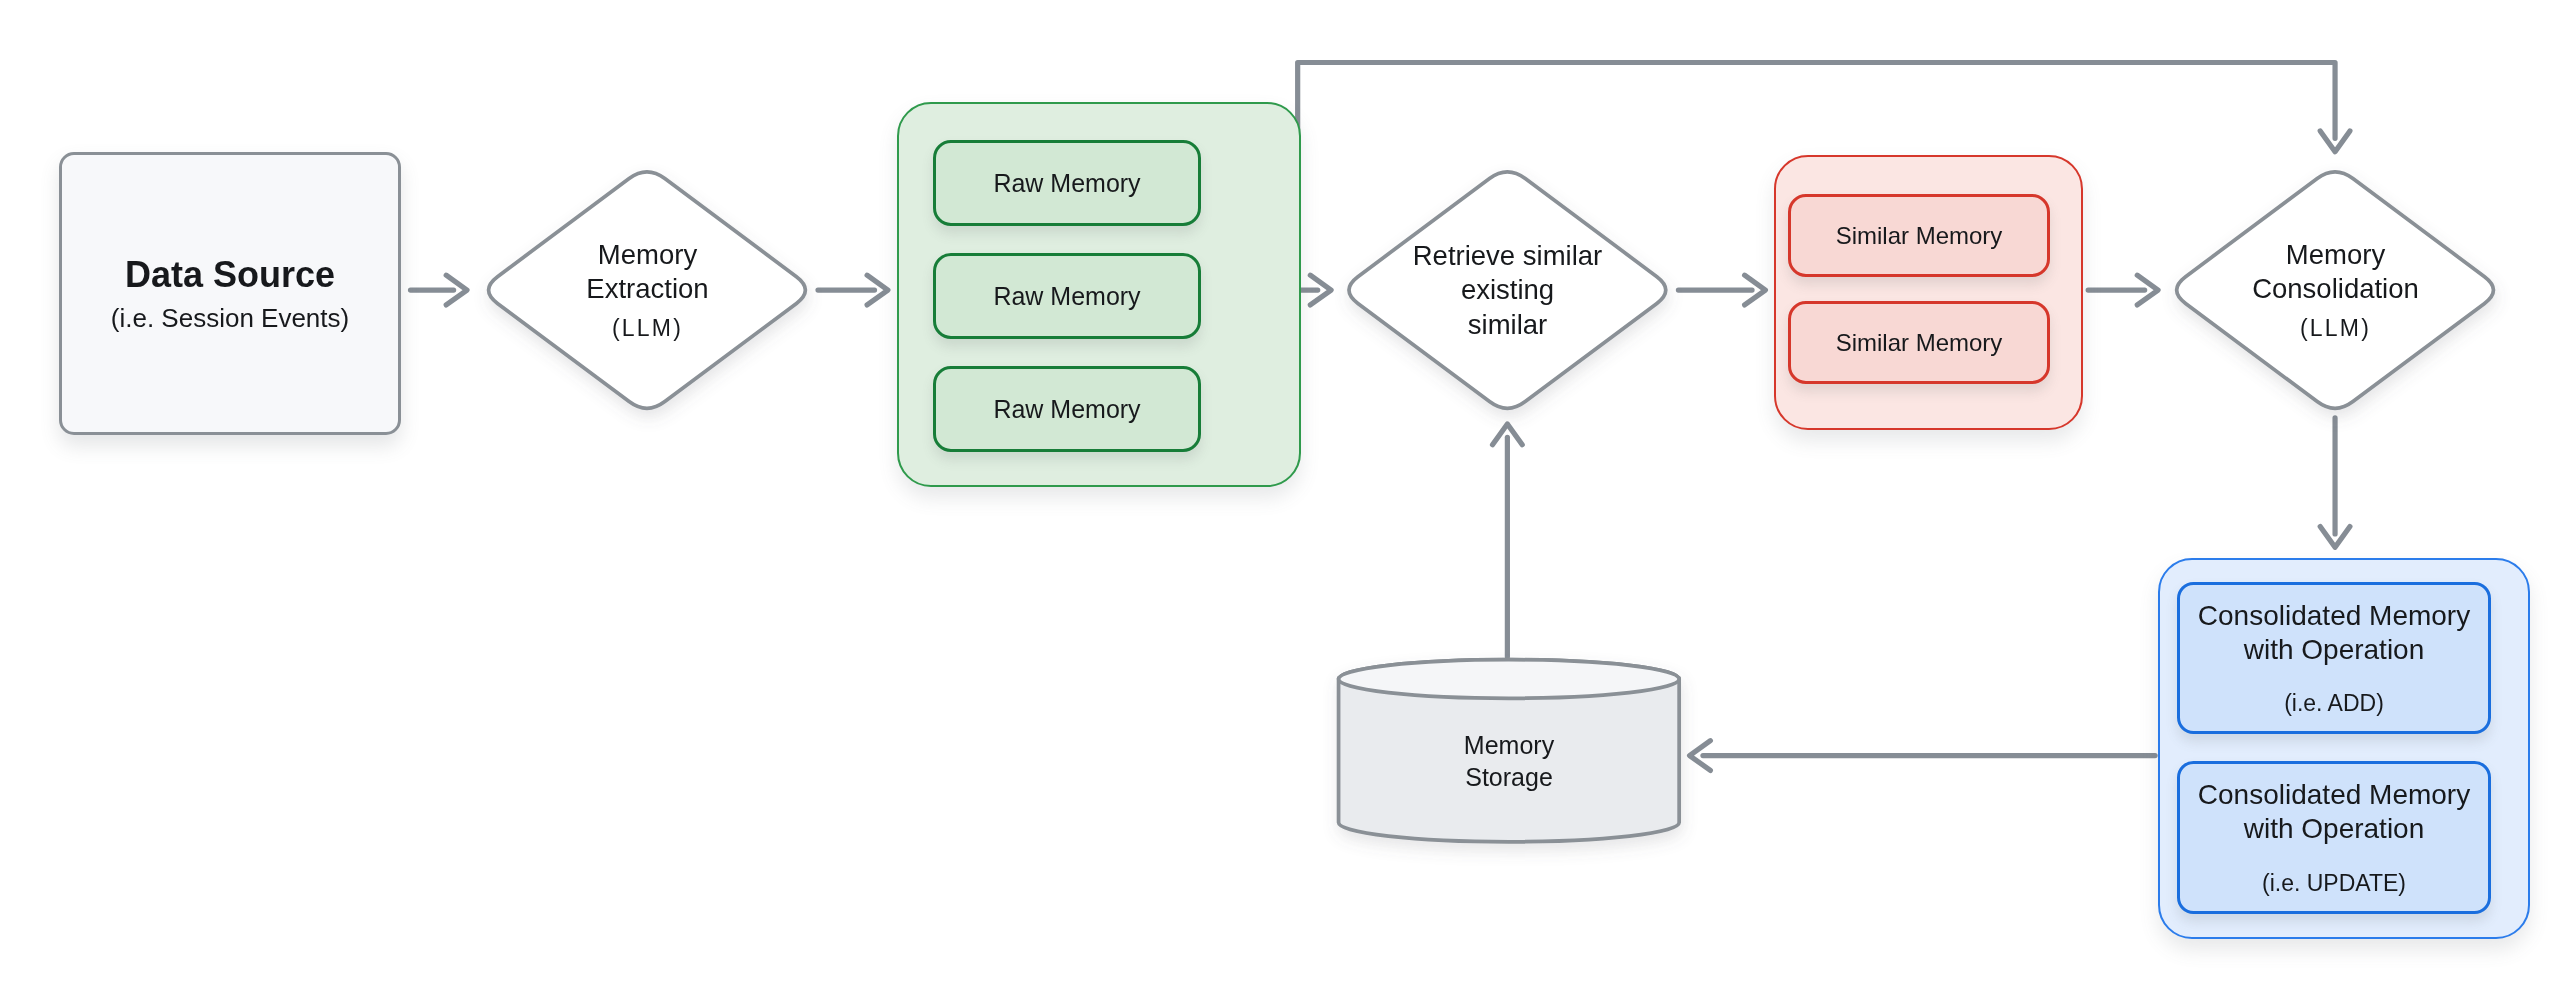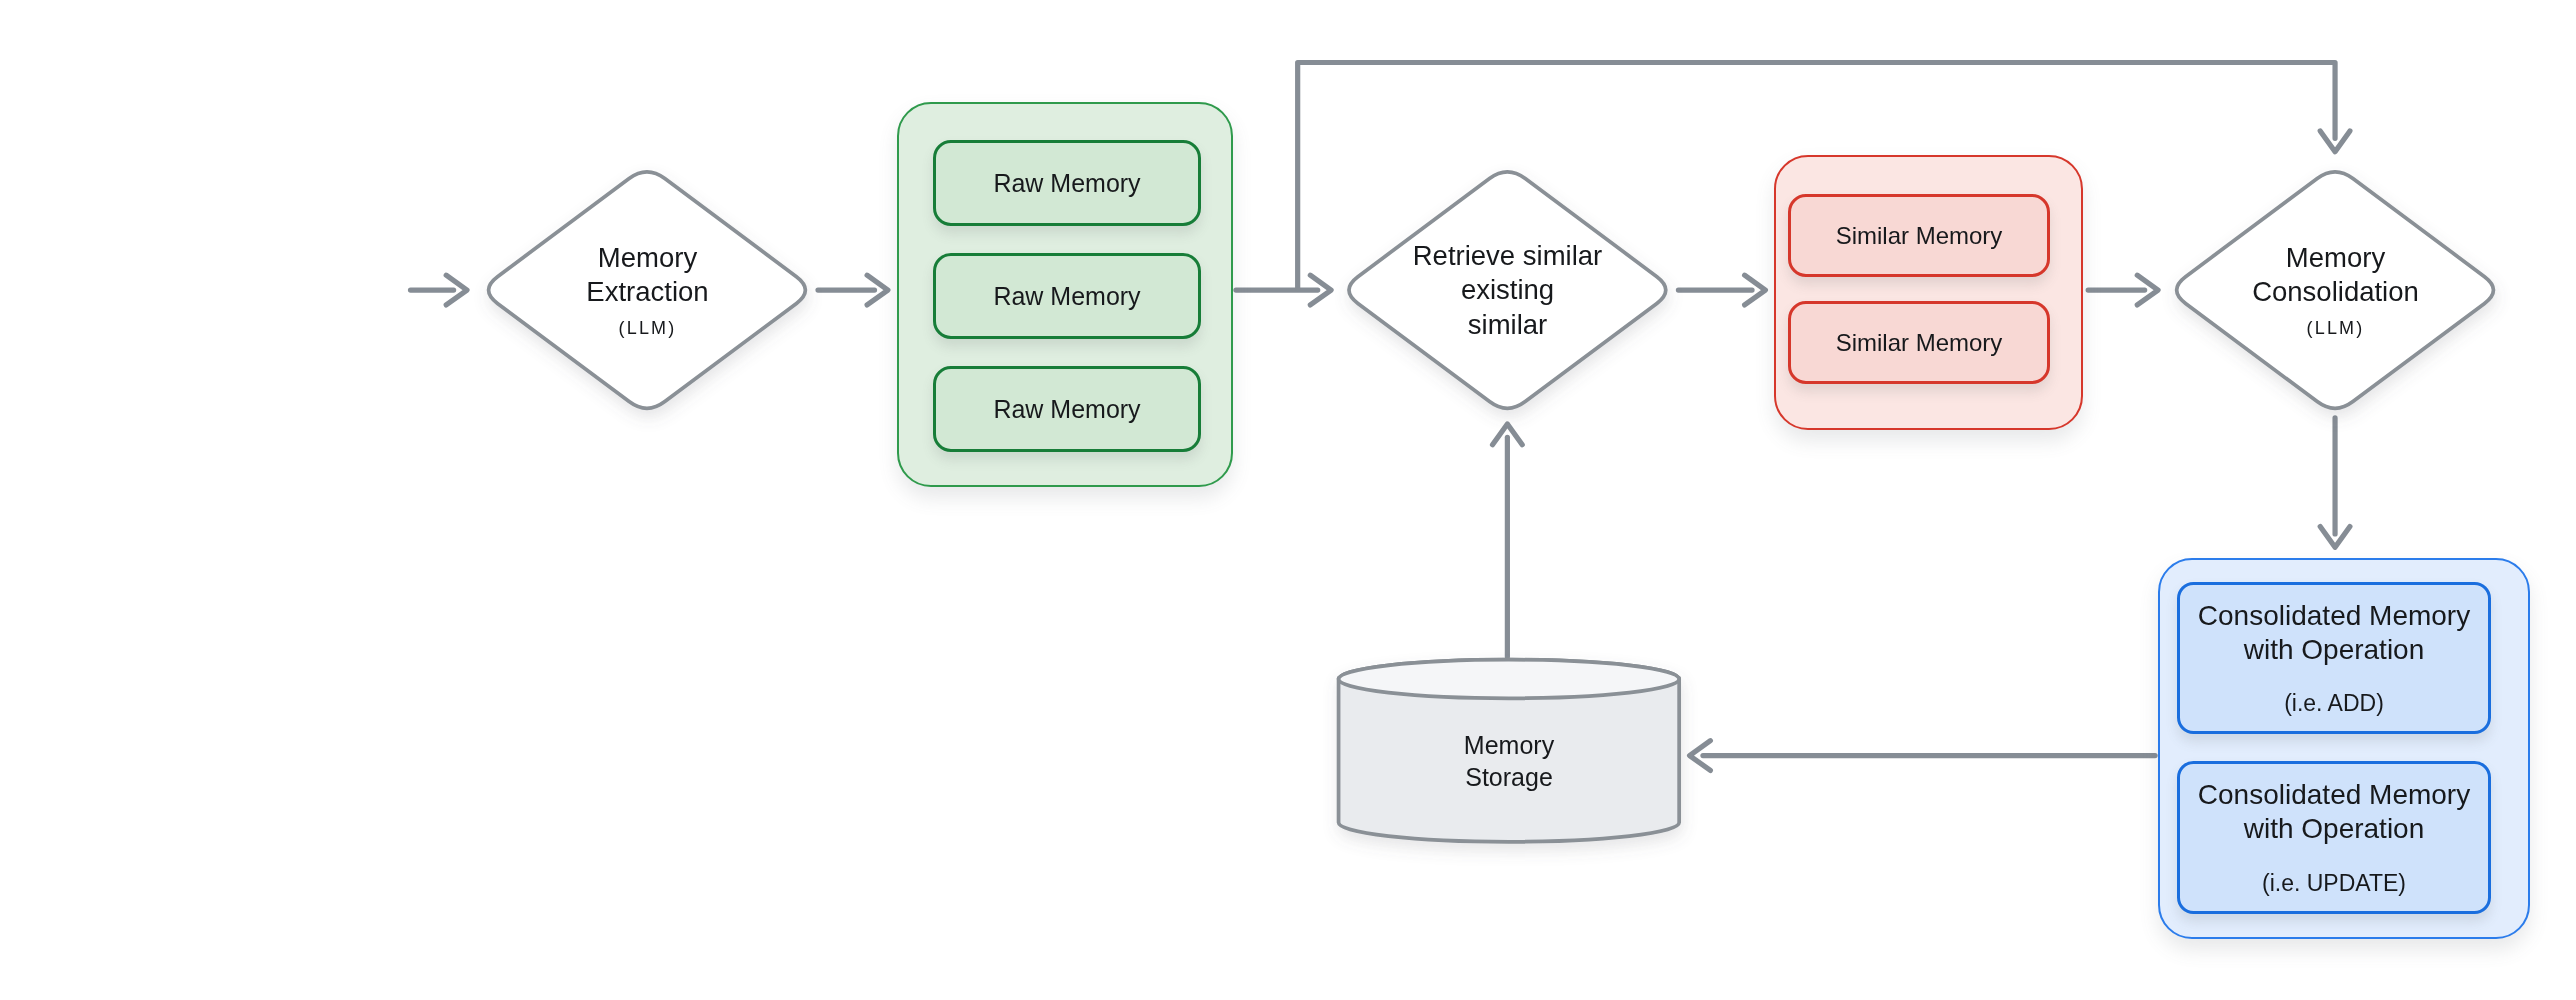--- a/index.html
+++ b/index.html
@@ -19,25 +19,25 @@
     background:var(--panel-gray-fill,#f7f8fa);
     border:3.7px solid var(--node-border-gray,#8a9096);
     border-radius:15px;
     box-shadow:0 10.4px 19.3px rgba(95,99,104,.16);
   }
   .datasource .title{font-size:36px;font-weight:700;line-height:1.2}
   .datasource .sub{font-size:26px;font-weight:400;margin-top:6px}
 
   .diamond-label{pointer-events:none}
   .diamond-label .dl-line{display:block;font-size:27.5px;line-height:1.24;font-weight:400}
-  .diamond-label .dl-sub{font-size:18px;letter-spacing:2.2px;margin-top:9px;font-weight:400}
+  .diamond-label .dl-sub{font-size:23px;letter-spacing:2.2px;margin-top:9px;font-weight:400}
 
   .container{border-radius:34px;box-shadow:0 10.4px 19.3px rgba(95,99,104,.14)}
   .container.green{
-    left:897px;top:102px;width:336px;height:385px;
+    left:897px;top:102px;width:404px;height:385px;
     background:var(--green-fill-outer,#dfeee0);
     border:2.2px solid var(--green-border,#2f9a4c);
   }
   .container.red{
     left:1774px;top:155px;width:309px;height:275px;
     background:var(--red-fill-outer,#fbe6e3);
     border:2.2px solid var(--red-border,#d6372b);
   }
   .container.blue{
     left:2158px;top:558px;width:372px;height:381px;
@@ -109,20 +109,24 @@
     <path class="diamond" filter="url(#softshadow)" d="M 669 372 L 846 240 Q 870 222 894 240 L 1071 372 Q 1095 390 1071 408 L 894 540 Q 870 558 846 540 L 669 408 Q 645 390 669 372 Z"></path>
     <path class="diamond" filter="url(#softshadow)" d="M 1826 372 L 2003 240 Q 2027 222 2051 240 L 2228 372 Q 2252 390 2228 408 L 2051 540 Q 2027 558 2003 540 L 1826 408 Q 1802 390 1826 372 Z"></path>
     <path class="diamond" filter="url(#softshadow)" d="M 2939 372 L 3116 240 Q 3140 222 3164 240 L 3341 372 Q 3365 390 3341 408 L 3164 540 Q 3140 558 3116 540 L 2939 408 Q 2915 390 2939 372 Z"></path>
 
     <g filter="url(#softshadow)">
       <path class="cyl-body" d="M 1800 913 V 1106 A 229 26 0 0 0 2258 1106 V 913 A 229 26 0 0 0 1800 913 Z"></path>
       <ellipse class="cyl-top" cx="2029" cy="913" rx="229" ry="26"></ellipse>
     </g>
   </svg>
 
+  <div class="abs flexc datasource">
+    <div class="title">Data Source</div>
+    <div class="sub">(i.e. Session Events)</div>
+  </div>
 
   <div class="abs flexc diamond-label" style="left:506px;top:212px;width:283px;height:156px">
     <span class="dl-line">Memory</span>
     <span class="dl-line">Extraction</span>
     <span class="dl-sub">(LLM)</span>
   </div>
 
   <div class="abs container green">
     <div class="abs flexc pill green" style="top:36px">
       <span>Raw Memory</span>

